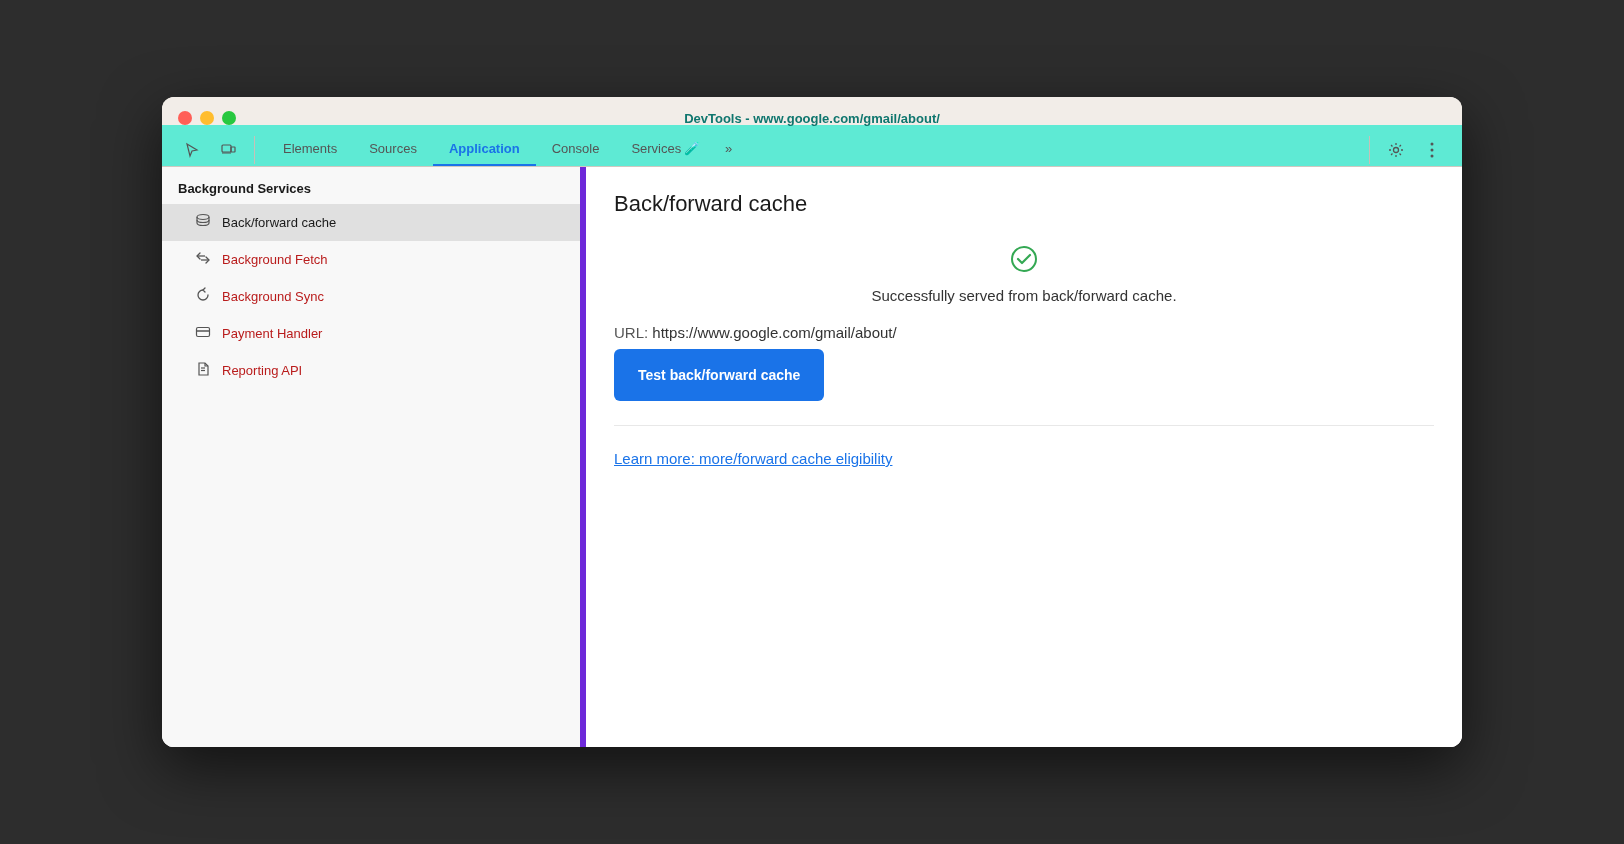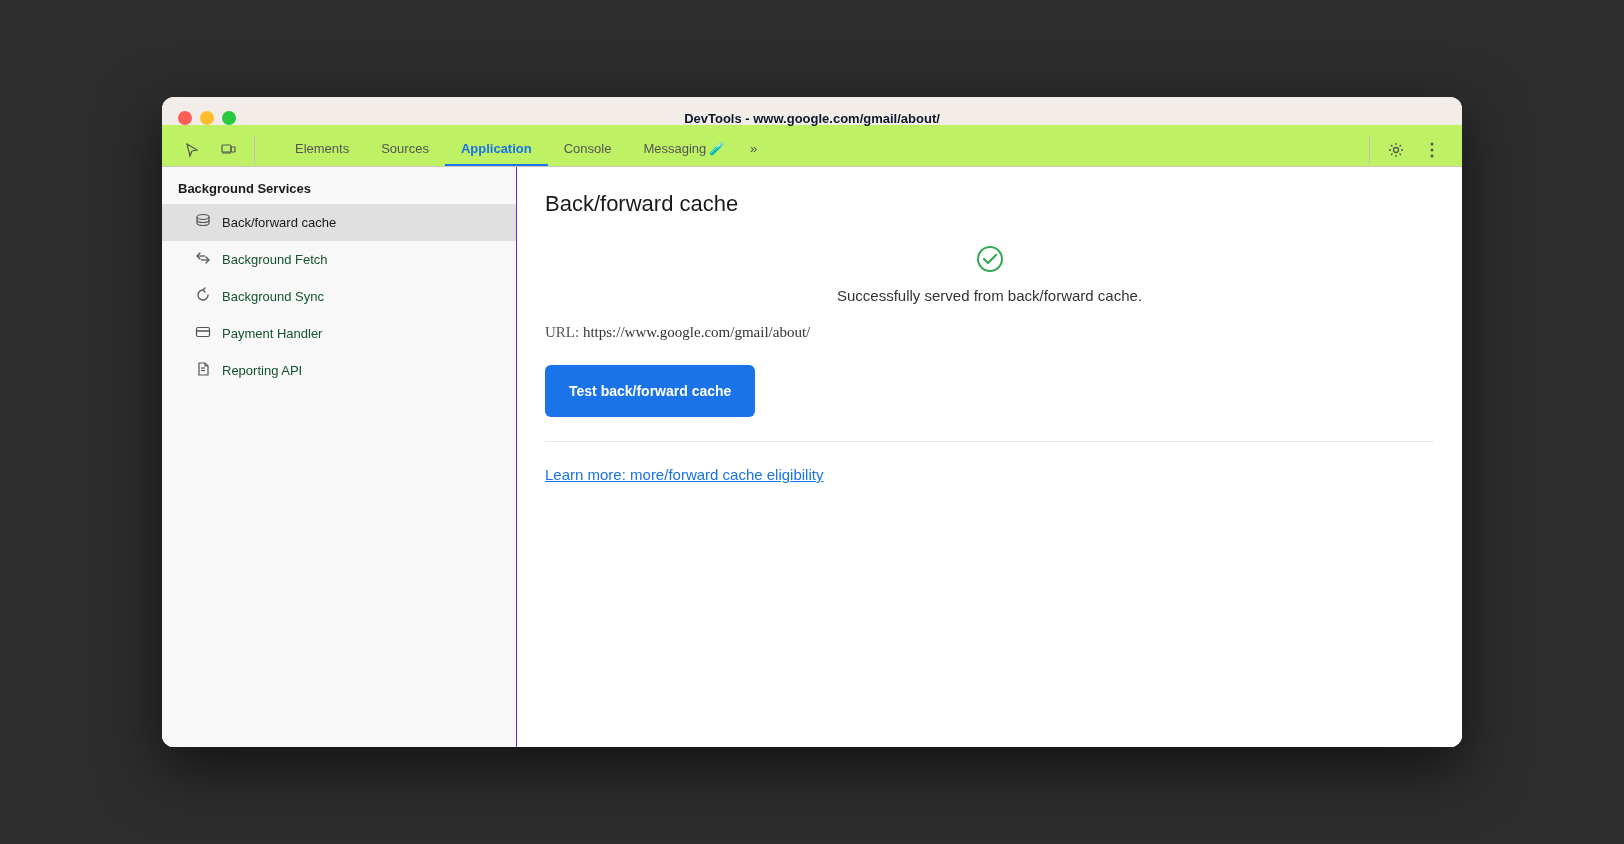--- a/index.html
+++ b/index.html
@@ -38,28 +38,28 @@
     }
     .traffic-light.close { background: #ff5f57; }
     .traffic-light.minimize { background: #ffbd2e; }
     .traffic-light.maximize { background: #28c840; }
     .window-title {
       position: absolute;
       left: 50%;
       transform: translateX(-50%);
       font-size: 13px;
       font-weight: 600;
-      color: #0f172a;
+      color: #0f766e;
     }
     .toolbar {
-      background: #bef264;
+      background: #5eead4;
       padding: 8px 16px 0 16px;
       display: flex;
       align-items: center;
-      gap: 12px;
+      gap: 0;
       border-bottom: 1px solid #d0c8c0;
     }
     .toolbar-icons {
       display: flex;
       align-items: center;
       gap: 8px;
       margin-right: 12px;
       padding-right: 12px;
       border-right: 1px solid #c8c0b8;
     }
@@ -125,39 +125,39 @@
       color: #555;
       font-size: 16px;
       border-radius: 4px;
     }
     .devtools-body {
       display: flex;
       background: #ffffff;
       height: 580px;
     }
     .sidebar {
-      width: 355px;
+      width: 424px;
       background: #f8f8f8;
-      border-right: 1px solid #6d28d9;
+      border-right: 6px solid #6d28d9;
       overflow-y: auto;
       flex-shrink: 0;
     }
     .sidebar-section-header {
       padding: 14px 16px 8px 16px;
       font-size: 13px;
       font-weight: 600;
       color: #1a1a1a;
     }
     .sidebar-item {
       display: flex;
       align-items: center;
       gap: 10px;
       padding: 9px 16px 9px 32px;
       font-size: 13px;
-      color: #14532d;
+      color: #b91c1c;
       cursor: pointer;
       border-radius: 0;
     }
     .sidebar-item.active {
       background: #e0e0e0;
       color: #1a1a1a;
     }
     .sidebar-item-icon {
       font-size: 14px;
       color: #555;
@@ -189,23 +189,22 @@
       height: 28px;
       flex-shrink: 0;
     }
     .success-text {
       font-size: 15px;
       color: #333;
     }
     .url-row {
       font-size: 15px;
       color: #333;
-      margin-bottom: 24px;
+      margin-bottom: 8px;
       padding-left: 0;
-      font-family: Liberation Serif, serif;
     }
     .url-label {
       color: #555;
     }
     .test-button {
       background: #1a73e8;
       color: #ffffff;
       border: none;
       border-radius: 6px;
       padding: 18px 24px;
@@ -253,21 +252,21 @@
           <rect x="11" y="5" width="4" height="5" rx="0.5" stroke="#555" stroke-width="1.2"></rect>
           <line x1="2" y1="11" x2="11" y2="11" stroke="#555" stroke-width="1.2"></line>
         </svg>
       </div>
     </div>
     <div class="tabs">
       <div class="tab">Elements</div>
       <div class="tab">Sources</div>
       <div class="tab active">Application</div>
       <div class="tab">Console</div>
-      <div class="tab">Messaging 🧪</div>
+      <div class="tab">Services 🧪</div>
       <div class="tab-more">»</div>
     </div>
     <div class="toolbar-right">
       <div class="toolbar-right-btn">
         <svg width="16" height="16" viewBox="0 0 16 16" fill="none">
           <circle cx="8" cy="8" r="2.5" stroke="#555" stroke-width="1.3"></circle>
           <path d="M8 1v2M8 13v2M1 8h2M13 8h2M3.05 3.05l1.41 1.41M11.54 11.54l1.41 1.41M3.05 12.95l1.41-1.41M11.54 4.46l1.41-1.41" stroke="#555" stroke-width="1.3"></path>
         </svg>
       </div>
       <div class="toolbar-right-btn">

